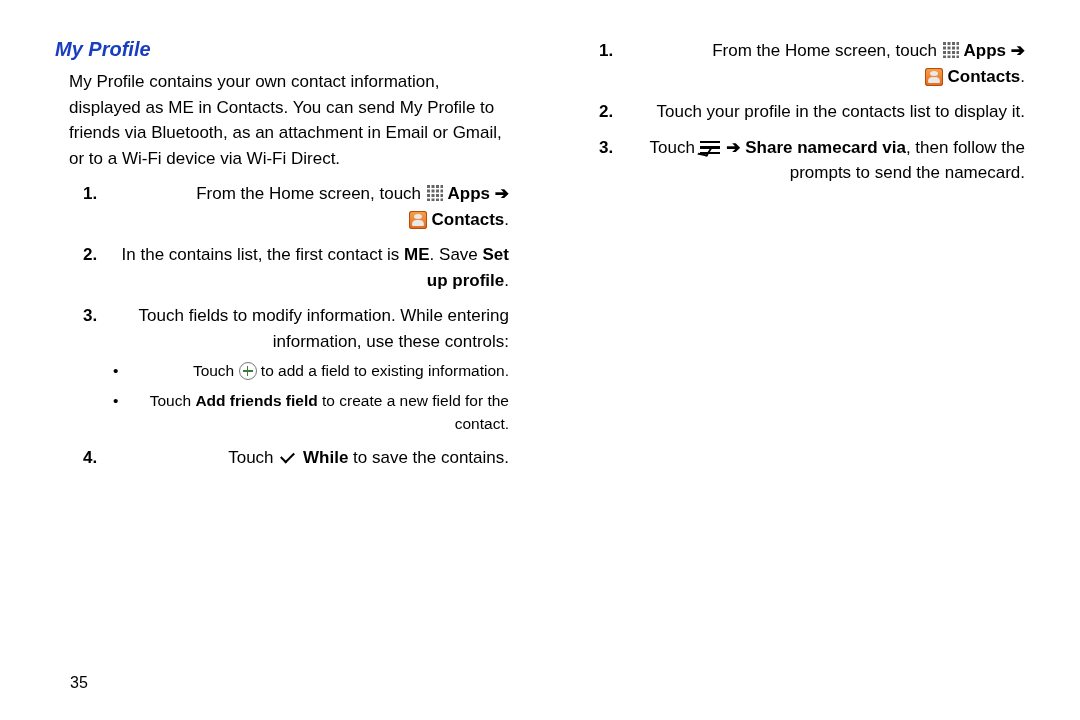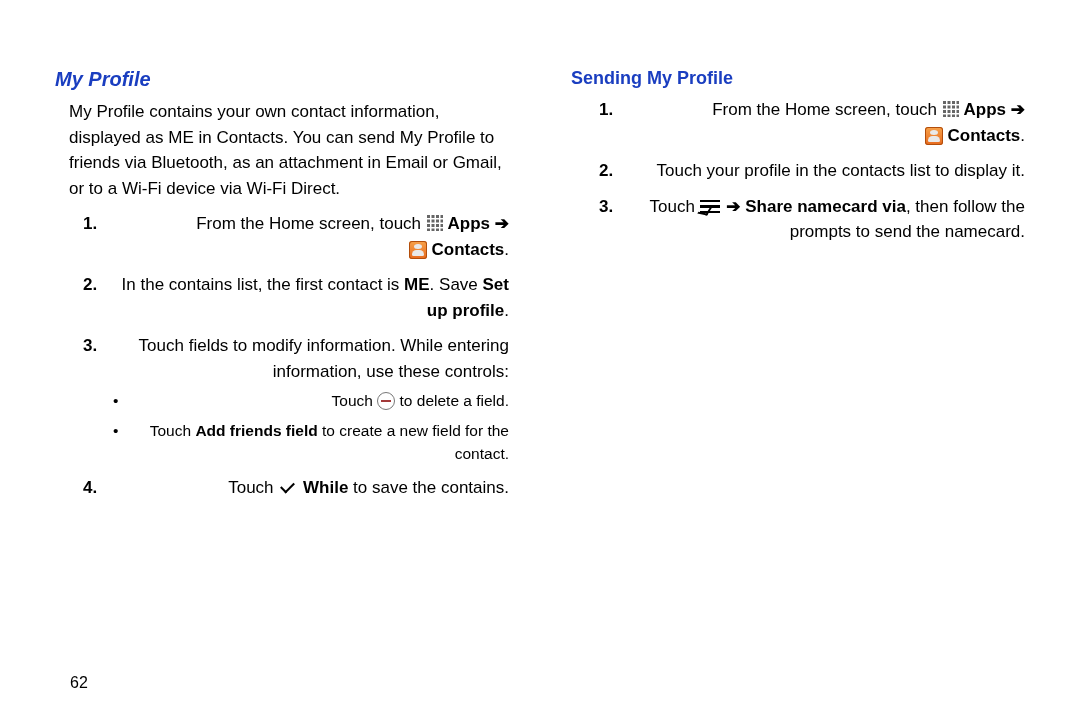--- a/index.html
+++ b/index.html
@@ -10,21 +10,20 @@
     font-family: Arial, Helvetica, sans-serif;
     font-size: 17px;
     color: #000;
     background: #fff;
     position: relative;
   }
   .page {
     display: flex;
     padding: 38px 55px 0 55px;
     gap: 62px;
-    margin-top: 30px;
   }
   .col {
     flex: 1 1 0;
   }
   .heading-left {
     font-weight: bold;
     font-style: italic;
     color: #1a3ec0;
     font-size: 20px;
     margin: 0 0 8px 0;
@@ -223,37 +222,36 @@
       </li>
 
       <li>
         <span>In the contains list, the first contact is </span><span class="b">ME</span><span>. Save </span><span class="b">Set up profile</span><span>.</span>
       </li>
 
       <li>
         <span>Touch fields to modify information. While entering information, use these controls:</span>
         <ul class="sub">
           <li>
-            <span>Touch </span><span class="ic ic-minus"></span><span> to delete a field.</span>
+            <span>Touch </span><span class="ic ic-plus"></span><span> to add a field to existing information.</span>
           </li>
           <li>
             <span>Touch </span><span class="b">Add friends field</span><span> to create a new field for the contact.</span>
           </li>
         </ul>
       </li>
 
       <li>
         <span>Touch </span><span class="ic ic-check"></span>
         <span class="b">While</span><span> to save the contains.</span>
       </li>
     </ol>
   </div>
 
   <div class="col">
-    <div class="heading-right">Sending My Profile</div>
 
     <ol class="steps">
       <li>
         <span>From the Home screen, touch </span>
         <span class="ic ic-apps">
           <svg viewBox="0 0 17 17" width="17" height="17">
             <g fill="#666">
               <rect x="1" y="1" width="3" height="3"></rect>
                 <rect x="5.5" y="1" width="3" height="3"></rect>
                 <rect x="10" y="1" width="3" height="3"></rect>
@@ -283,13 +281,13 @@
       </li>
 
       <li>
         <span>Touch </span><span class="ic ic-menu"><span></span><span class="sw"></span></span><span class="arrow"> ➔ </span><span class="b">Share namecard via</span><span>, then follow the prompts to send the namecard.</span>
       </li>
     </ol>
   </div>
 
 </div>
 
-<div class="page-num">62</div>
+<div class="page-num">35</div>
 
 </body></html>

